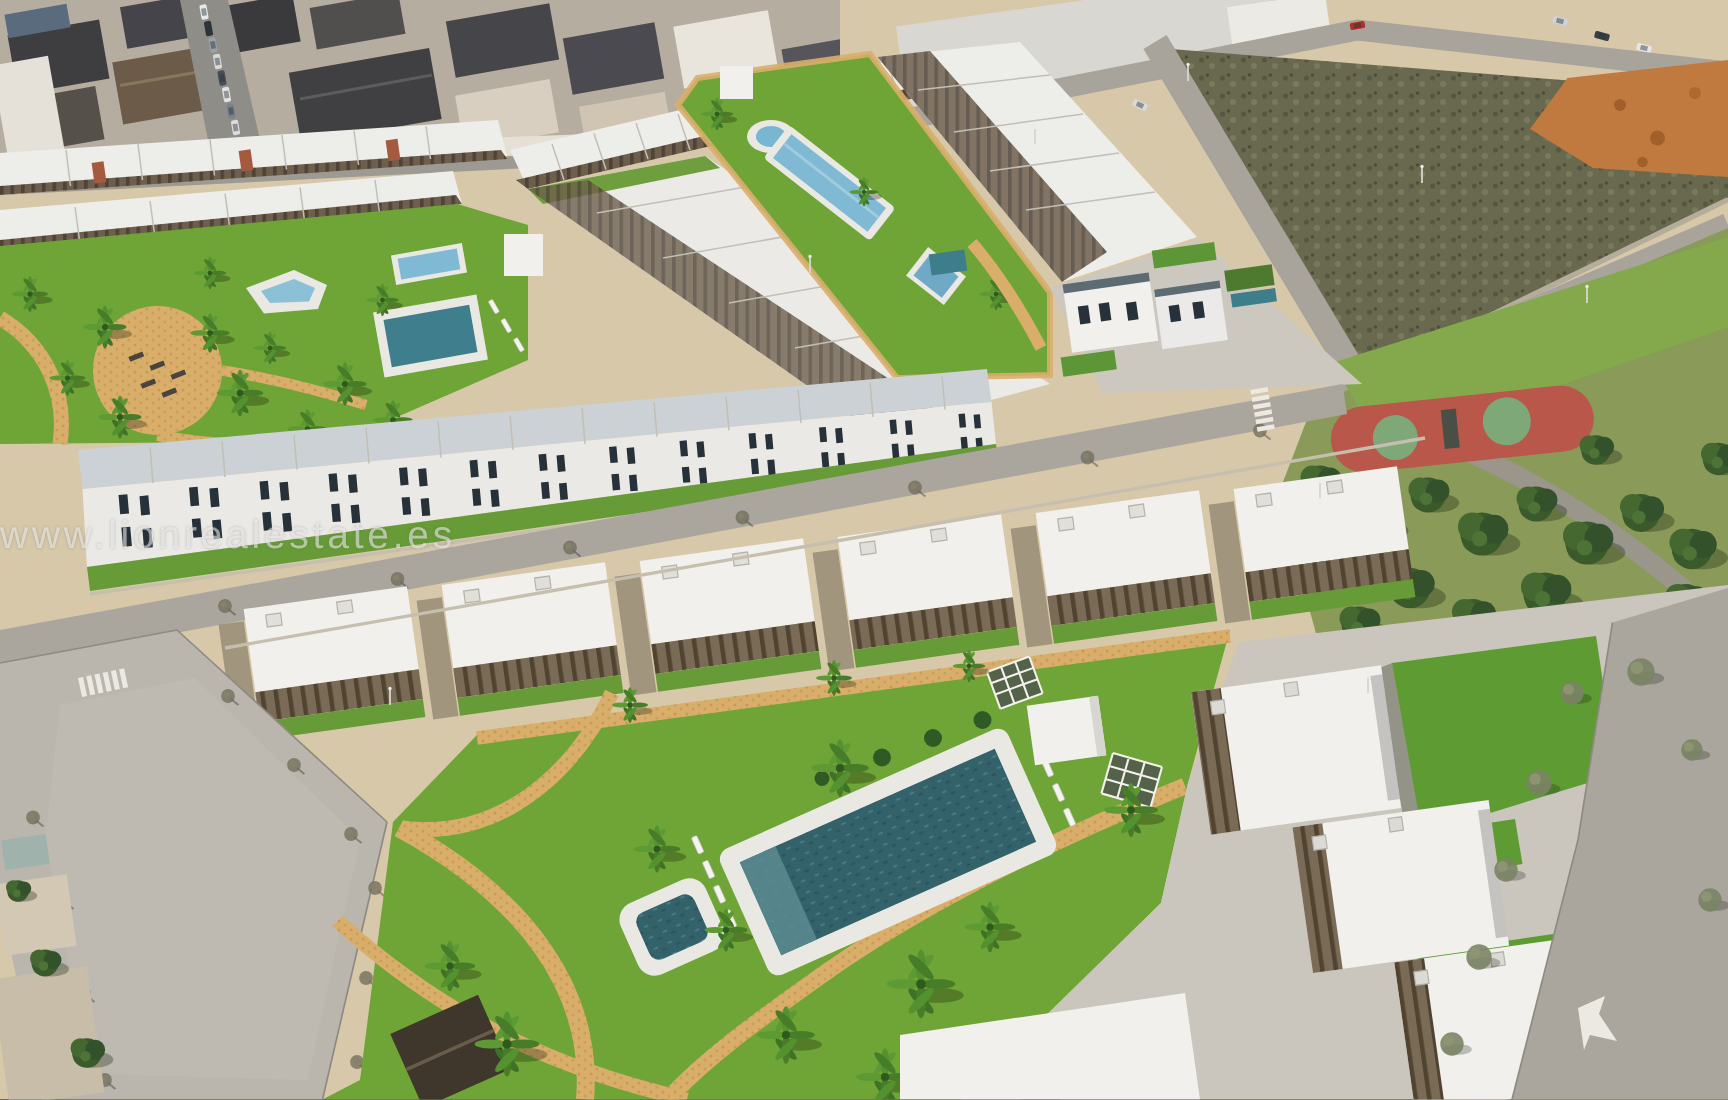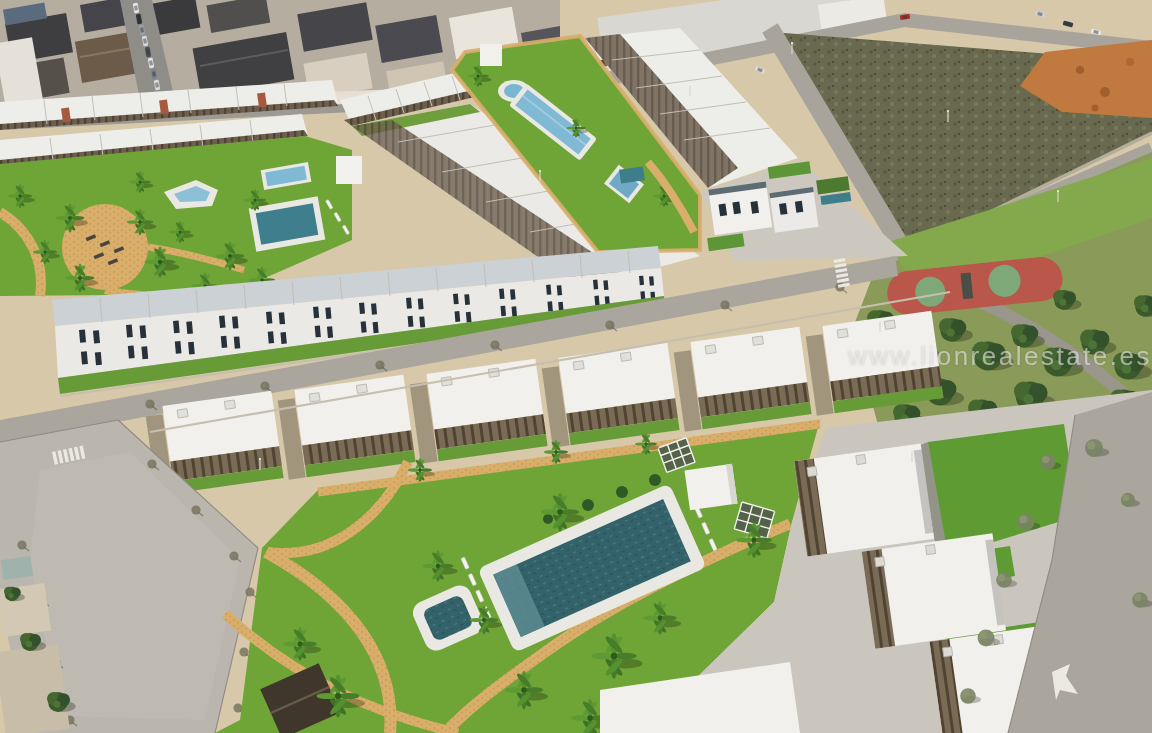--- a/index.html
+++ b/index.html
@@ -1,19 +1,19 @@
 <!DOCTYPE html>
 <html><head>
 <meta charset="utf-8">
 <style>
   html,body{margin:0;padding:0;background:#222;}
   #stage{position:relative;width:1152px;height:733px;overflow:hidden;
          font-family:"Liberation Sans",sans-serif;}
   #scene{position:absolute;left:0;top:0;}
-  .watermark{position:absolute;left:0;top:341px;width:1152px;text-align:right;
+  .watermark{position:absolute;left:0;top:341px;width:1152px;text-align:left;
     font-size:26px;letter-spacing:2.5px;color:rgba(255,255,255,0.52);
     text-shadow:0 0 2px rgba(90,90,90,0.35);font-weight:400;pointer-events:none;}
   .kerb{stroke:#8e8a82;stroke-width:1.1;fill:none}
   .wallline{stroke:#c6bfae;stroke-width:2.2;fill:none}
   .sep{stroke:#c2bfb6;stroke-width:1}
   .win{fill:#27313a}
   .white{fill:#f1f0ec}
   .deck{fill:#e9e8e3}
 </style>
 </head>

